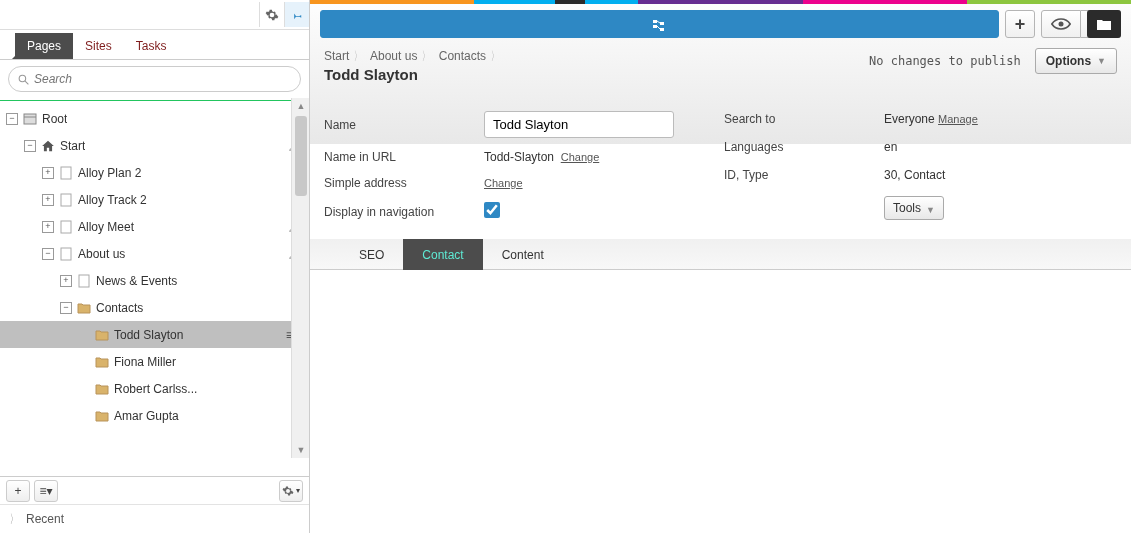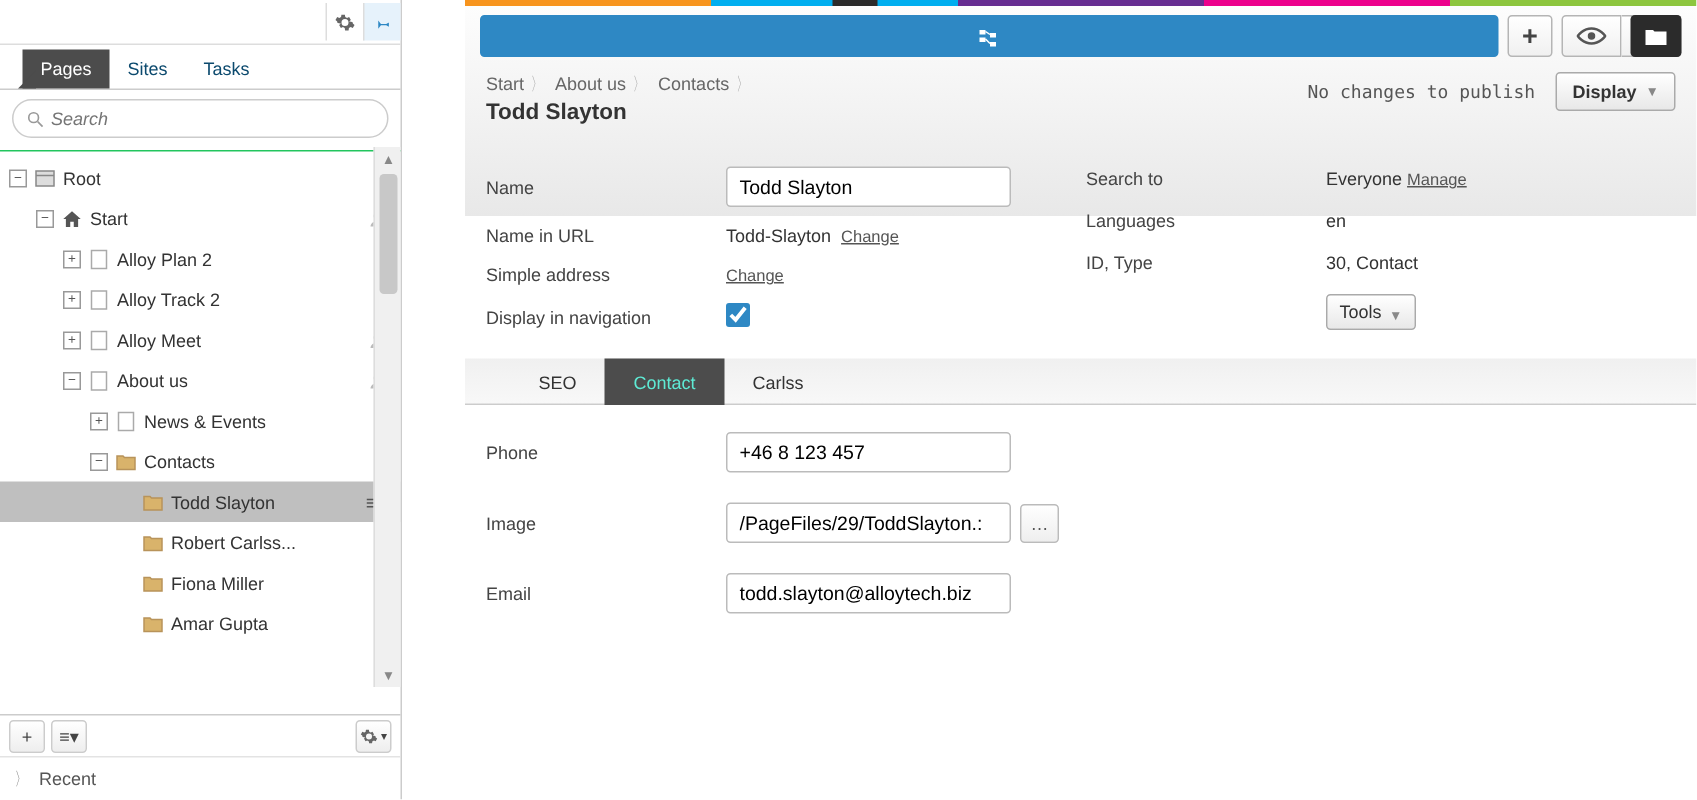--- a/index.html
+++ b/index.html
@@ -2,28 +2,28 @@
 <html><head>
 <meta charset="utf-8">
 <style>
 * { box-sizing: border-box; margin: 0; padding: 0; font-family: Verdana, Arial, sans-serif; font-size: 12px; }
 body { background: #fff; width: 1131px; height: 533px; overflow: hidden; position: relative; }
 
 .rainbow { position: absolute; top: 0; left: 310px; right: 0; height: 4px; background: linear-gradient(to right, #f7941d 0%, #f7941d 20%, #00aeef 20%, #00aeef 40%, #662d91 40%, #662d91 60%, #ec008c 60%, #ec008c 80%, #8dc63f 80%, #8dc63f 100%); }
 .rainbow-tab { position: absolute; top: 0; left: 555px; width: 30px; height: 14px; background: #2b2b2b; border-radius: 0 0 4px 4px; display:flex; align-items:center; justify-content:center; }
 .rainbow-tab span { color:#999; font-size:8px; }
 
-.left-pane { position: absolute; top:0; left:0; width:268px; height:533px; border-right:1px solid #ccc; display:flex; flex-direction:column; }
+.left-pane { position: absolute; top:0; left:0; width:310px; height:533px; border-right:1px solid #ccc; display:flex; flex-direction:column; }
 .lp-top { height:30px; display:flex; justify-content:flex-end; align-items:center; border-bottom:1px solid #ddd; }
 .gear-icon, .pin-icon { width:25px; height:25px; display:flex; align-items:center; justify-content:center; border-left:1px solid #ddd; cursor:pointer; }
 .pin-icon { background:#e6f2fb; }
 
 .lp-tabs { display:flex; align-items:flex-end; height:30px; padding-left:15px; border-bottom:1px solid #ccc; position:relative; }
 .lp-tabs .tri { width:0;height:0;border-top:12px solid transparent;border-bottom:0;border-right:12px solid #4c4c4c; position:absolute; left:12px; bottom:0;}
-.lp-tab { padding:6px 12px; color:#0c4a6e; cursor:pointer; }
+.lp-tab { padding:6px 12px; color:#7f1d1d; cursor:pointer; }
 .lp-tab.active { background:#4c4c4c; color:#fff; }
 
 .lp-search { padding:6px 8px 8px 8px; border-bottom:1px solid #22c55e; }
 .search-box { display:flex; align-items:center; border:1px solid #ccc; border-radius:20px; padding:3px 8px; background:#fff; }
 .search-box input { border:none; outline:none; flex:1; font-style:italic; color:#888; padding:2px 4px; }
 
 .tree { flex:1; overflow:auto; position:relative; padding-top:4px; }
 .tree-row { display:flex; align-items:center; height:27px; position:relative; cursor:pointer; }
 .tree-row.selected { background:#bfbfbf; }
 .tree-exp { width:12px; height:12px; border:1px solid #999; background:#fff; display:flex; align-items:center; justify-content:center; font-size:9px; line-height:1; color:#555; margin-right:4px; flex-shrink:0;}
@@ -230,30 +230,30 @@
       <span class="tree-label">Todd Slayton</span>
       <span class="opts">≡▸</span>
     </div>
     <div class="tree-row" style="padding-left:78px">
       <span class="tree-exp blank"></span>
       <span class="tree-ico">
           <svg width="14" height="12">
             <path fill="#d9b36b" stroke="#b8935a" d="M1 2h4l1 1h7v8H1z"></path>
           </svg>
         </span>
-      <span class="tree-label">Robert Carlss...</span>
+      <span class="tree-label">Fiona Miller</span>
     </div>
     <div class="tree-row" style="padding-left:78px">
       <span class="tree-exp blank"></span>
       <span class="tree-ico">
           <svg width="14" height="12">
             <path fill="#d9b36b" stroke="#b8935a" d="M1 2h4l1 1h7v8H1z"></path>
           </svg>
         </span>
-      <span class="tree-label">Fiona Miller</span>
+      <span class="tree-label">Robert Carlss...</span>
     </div>
     <div class="tree-row" style="padding-left:78px">
       <span class="tree-exp blank"></span>
       <span class="tree-ico">
           <svg width="14" height="12">
             <path fill="#d9b36b" stroke="#b8935a" d="M1 2h4l1 1h7v8H1z"></path>
           </svg>
         </span>
       <span class="tree-label">Amar Gupta</span>
     </div>
@@ -326,21 +326,21 @@
       <div class="breadcrumb">
         <span>Start</span><span class="sep">〉</span>
         <span>About us</span><span class="sep">〉</span>
         <span>Contacts</span><span class="sep">〉</span>
       </div>
       <div class="page-title">Todd Slayton</div>
     </div>
     <div class="header-right">
       <span class="publish-status">No changes to publish</span>
       <div class="options-btn">
-        <span>Display</span>
+        <span>Options</span>
           <span class="chev">▼</span>
       </div>
     </div>
   </div>
 
   <div class="form-area">
     <div class="form-col left">
       <div class="flabel">Name</div>
       <div><input class="finput" type="text" value="Todd Slayton" style=""></div>
 
@@ -368,33 +368,16 @@
       <div><span class="tools-btn">
             <span>Tools</span>
             <span class="chev">▼</span>
           </span></div>
     </div>
   </div>
 
   <div class="content-tabs">
     <div class="ctab">SEO</div>
     <div class="ctab active">Contact</div>
-    <div class="ctab">Carlss</div>
-  </div>
-
-  <div class="content-form">
-    <div class="cf-row">
-      <div class="flabel">Phone</div>
-      <div><input type="text" value="+46 8 123 457" style=""></div>
-    </div>
-    <div class="cf-row">
-      <div class="flabel">Image</div>
-      <div class="img-row">
-        <input type="text" value="/PageFiles/29/ToddSlayton.:" style="">
-        <div class="ellipsis-btn">…</div>
-      </div>
-    </div>
-    <div class="cf-row">
-      <div class="flabel">Email</div>
-      <div><input type="text" value="todd.slayton@alloytech.biz" style=""></div>
-    </div>
-  </div>
+    <div class="ctab">Content</div>
+  </div>
+
 </div>
 
 </body></html>

